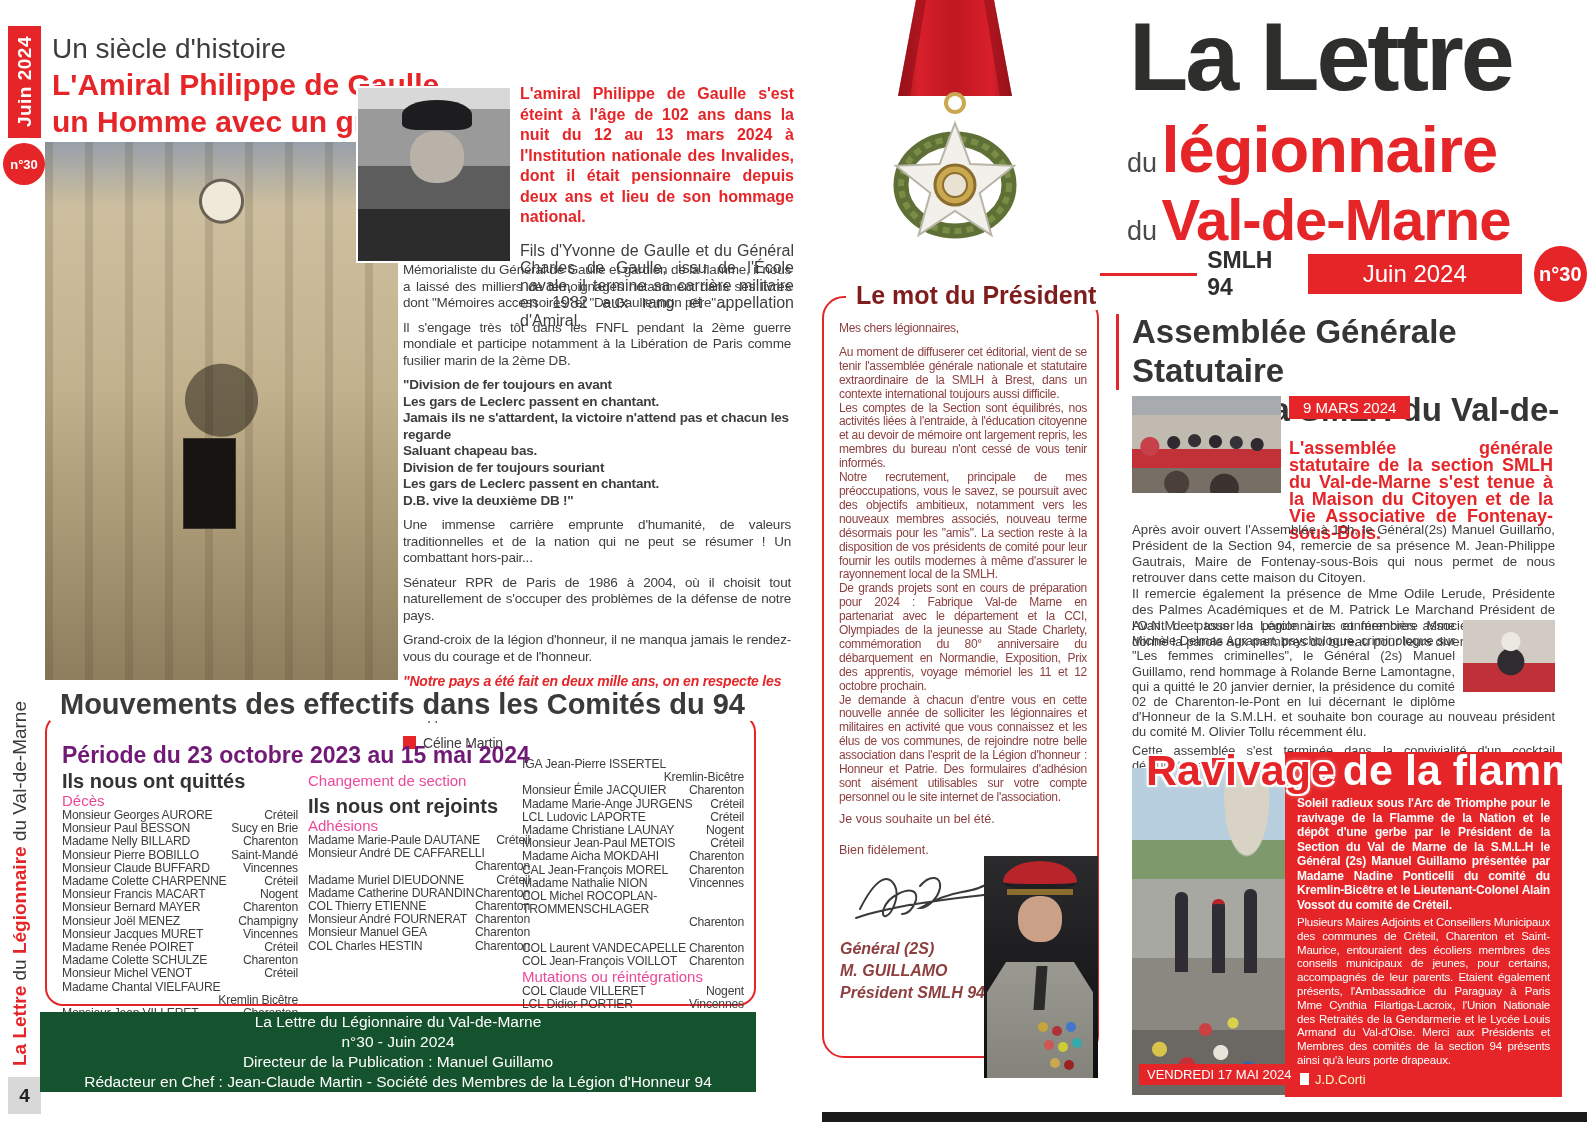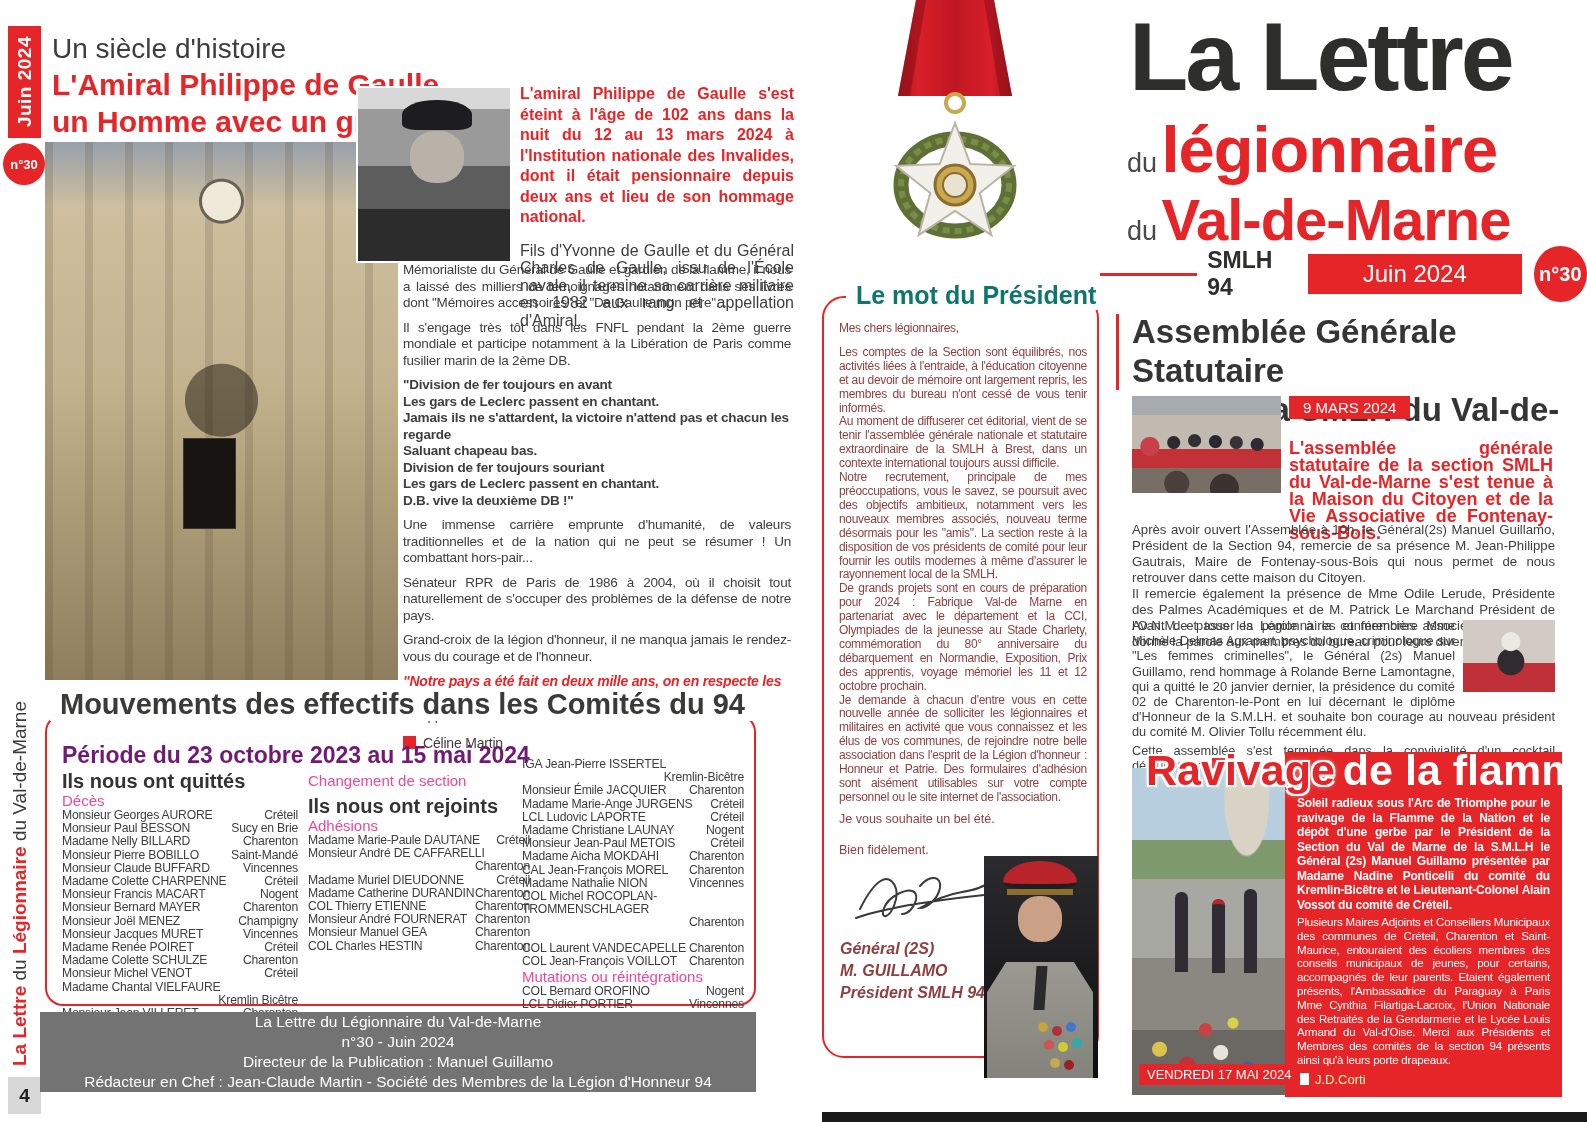--- a/index.html
+++ b/index.html
@@ -57,27 +57,27 @@
   .mcol3 { left:522px; top:758px; width:222px; }
   .mhead { font-weight:bold; font-size:20px; line-height:22px; color:#333; letter-spacing:0; }
   .msub { font-size:15px; line-height:17px; color:#ec4899; letter-spacing:0; }
   .mrow { display:flex; flex-wrap:wrap; justify-content:space-between;align-items:center; }
   .mrow .ct { margin-left:auto; text-align:right; }
   .mline { line-height:13.2px; }
   .mgap { height:12px; }
   .mt6 { margin-top:6px; }
 
   
-  .footer-red { left:40px; top:1012px; width:716px; height:80px; background:#737373; color:#fff;
+  .footer-red { left:40px; top:1012px; width:716px; height:80px; background:#14532d; color:#fff;
     display:flex; flex-direction:column; align-items:center; justify-content:center; font-size:15.5px; line-height:20px; }
 
   
   .medal-wrap { left:840px; top:0; width:230px; height:292px; }
   .pres-box { left:822px; top:296px; width:277px; height:762px; border:2px solid #e52528; border-radius:22px; }
-  .pres-title { left:846px; top:281px; background:#fff; padding:0 10px; font-weight:bold; font-size:25px; color:#0f766e; }
+  .pres-title { left:846px; top:281px; background:#fff; padding:0 10px; font-weight:bold; font-size:25px; color:#7f1d1d; }
   .pres-body { position:absolute; left:15px; top:24px; width:248px; height:482px; overflow:hidden;
     font-size:12px; line-height:13.9px; letter-spacing:-.3px; color:#8e4040; text-align:justify; }
   .pres-body p { margin:0; }
   .pres-body p:empty { height:10px; }
   .pres-close { position:absolute; left:15px; font-size:12.5px; color:#8e4040; }
   .pc1 { top:514px; } .pc2 { top:545px; }
   .sign-svg { position:absolute; left:26px; top:566px; }
   .pres-role { position:absolute; left:16px; top:640px; font-style:italic; font-weight:bold; font-size:16px; line-height:22px; color:#8e4040; }
   .gen-photo { position:absolute; left:160px; top:558px; width:114px; height:222px;
     background:linear-gradient(180deg,#2b2b2e,#0e0e10); overflow:visible; }
@@ -374,21 +374,21 @@
         </div>
         <div class="mrow">
           <span class="nm">COL Jean-François VOILLOT</span>
           <span class="ct">Charenton</span>
         </div>
       </div>
     <div class="msub">Mutations ou réintégrations</div>
     <div>
 
     <div class="mrow">
-          <span class="nm">COL Bernard OROFINO</span>
+          <span class="nm">COL Claude VILLERET</span>
           <span class="ct">Nogent</span>
         </div>
         <div class="mrow">
           <span class="nm">LCL Didier PORTIER</span>
           <span class="ct">Vincennes</span>
         </div>
         <div class="mrow">
           <span class="nm">LCL David RIBEIRO</span>
           <span class="ct">Saint-Maur</span>
         </div>
@@ -424,22 +424,22 @@
       <circle cx="115" cy="185" r="20" fill="#caa84f" stroke="#8a6d2f" stroke-width="3"></circle>
       <circle cx="115" cy="185" r="12" fill="#e9e2d2" stroke="#8a6d2f" stroke-width="2"></circle>
     </svg>
   </div>
 
   <div class="abs pres-box">
     <div class="pres-body">
 
     <p>Mes chers légionnaires,</p>
         <p></p>
+        <p>Au moment de diffuserer cet éditorial, vient de se tenir l'assemblée générale nationale et statutaire extraordinaire de la SMLH à Brest, dans un contexte international toujours aussi difficile.</p>
         <p>Les comptes de la Section sont équilibrés, nos activités liées à l'entraide, à l'éducation citoyenne et au devoir de mémoire ont largement repris, les membres du bureau n'ont cessé de vous tenir informés.</p>
-        <p>Au moment de diffuserer cet éditorial, vient de se tenir l'assemblée générale nationale et statutaire extraordinaire de la SMLH à Brest, dans un contexte international toujours aussi difficile.</p>
         <p>Notre recrutement, principale de mes préoccupations, vous le savez, se poursuit avec des objectifs ambitieux, notamment vers les nouveaux membres associés, nouveau terme désormais pour les "amis". La section reste à la disposition de vos présidents de comité pour leur fournir les outils modernes à même d'assurer le rayonnement local de la SMLH.</p>
         <p>De grands projets sont en cours de préparation pour 2024 : Fabrique Val-de Marne en partenariat avec le département et la CCI, Olympiades de la jeunesse au Stade Charlety, commémoration du 80° anniversaire du débarquement en Normandie, Exposition, Prix des apprentis, voyage mémoriel les 11 et 12 octobre prochain.</p>
         <p>Je demande à chacun d'entre vous en cette nouvelle année de solliciter les légionnaires et militaires en activité que vous connaissez et les élus de vos communes, de rejoindre notre belle association dans l'esprit de la Légion d'honneur : Honneur et Patrie. Des formulaires d'adhésion sont aisément utilisables sur votre compte personnel ou le site internet de l'association.</p>
       </div>
     <div class="pres-close pc1">Je vous souhaite un bel été.</div>
     <div class="pres-close pc2">Bien fidèlement.</div>
     <svg class="sign-svg" width="150" height="62" viewBox="0 0 150 62">
       <path d="M10,45 C25,15 38,8 45,22 C50,32 42,50 36,52 C30,54 32,38 48,30 C60,24 68,26 66,36 C64,44 58,50 52,50 M70,22 C80,10 92,12 90,24 C88,34 78,44 70,44 C84,36 100,30 112,28 C124,26 132,24 140,18 M6,54 C40,42 90,36 142,30" stroke="#3a3a3a" fill="none" stroke-width="2" stroke-linecap="round"></path>
     </svg>
     <div class="pres-role">

